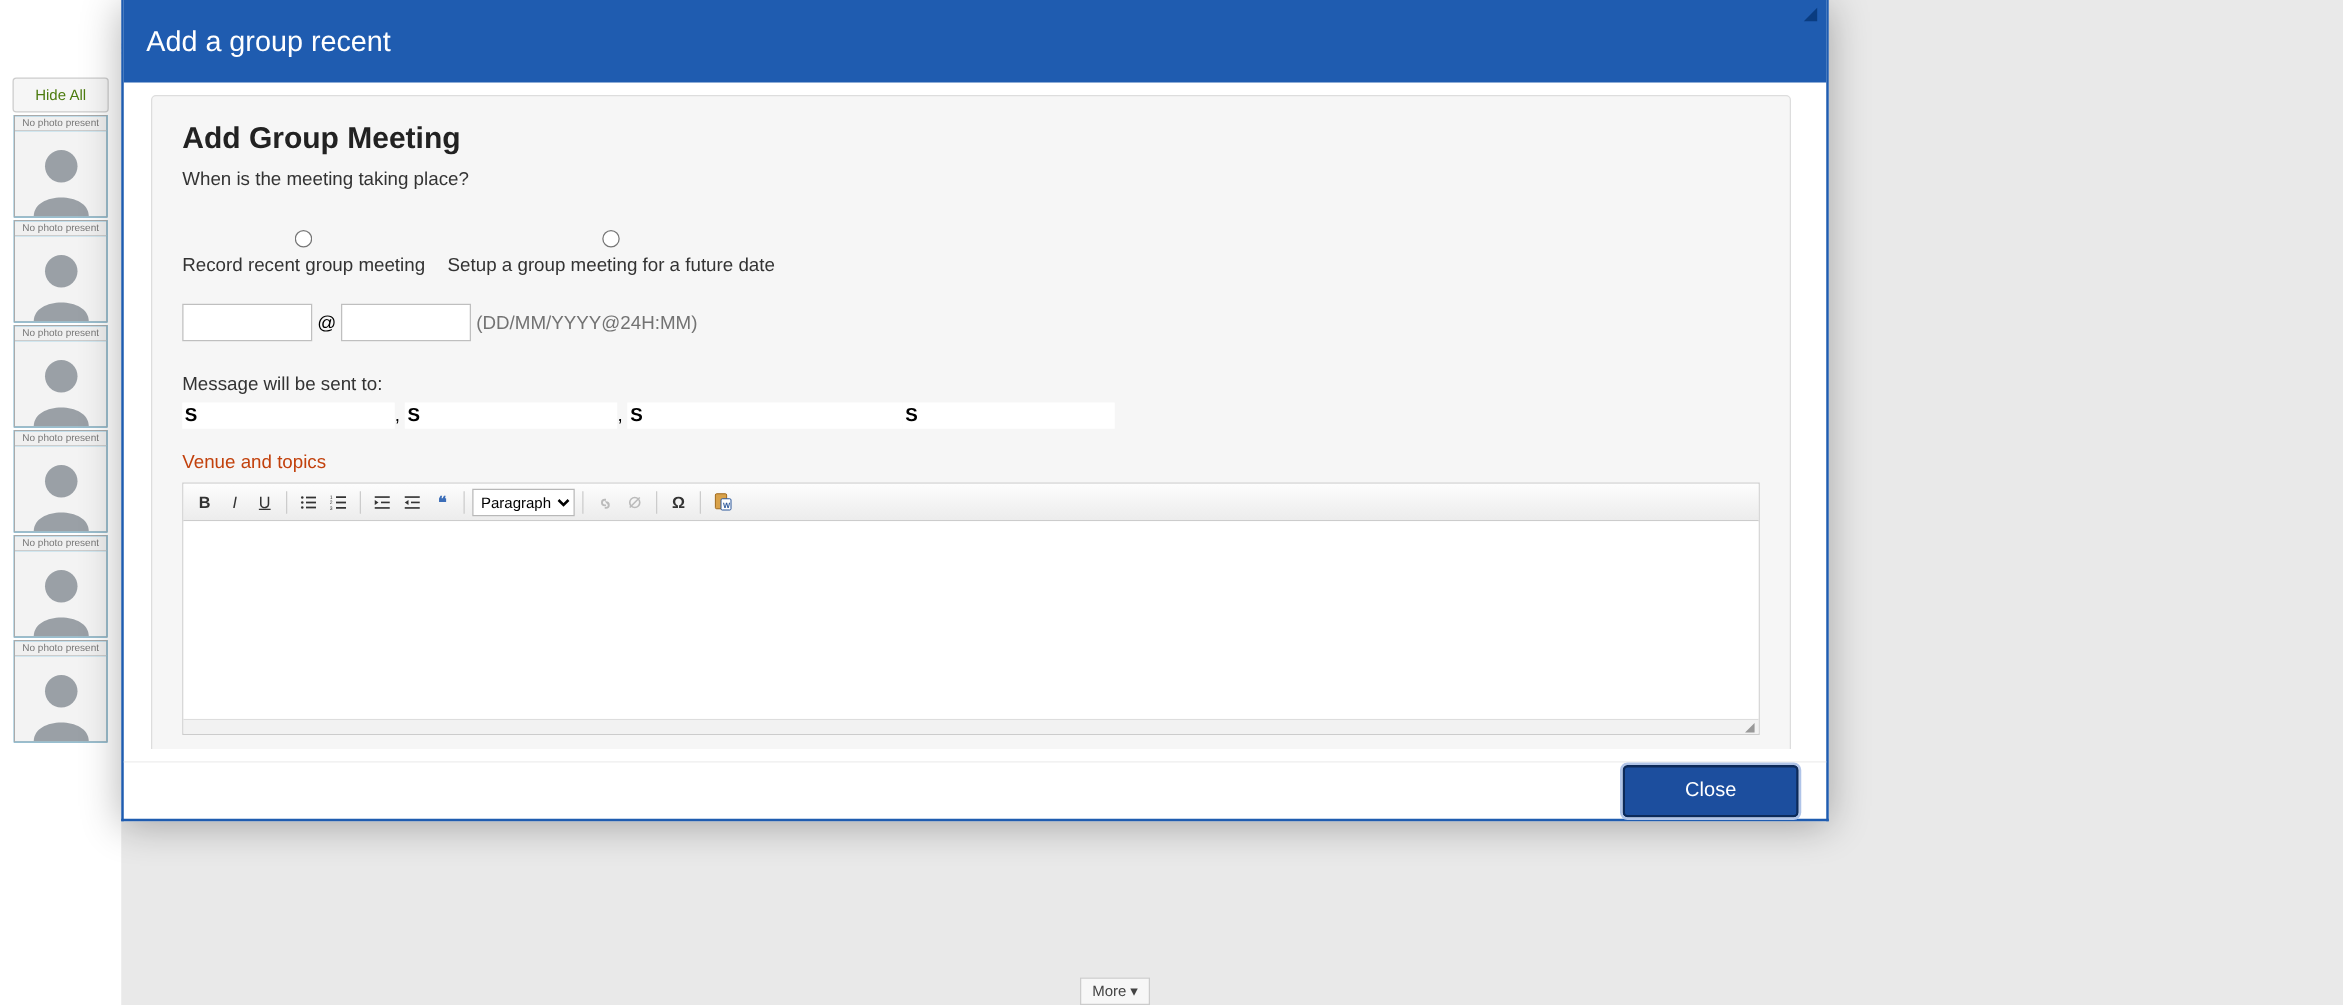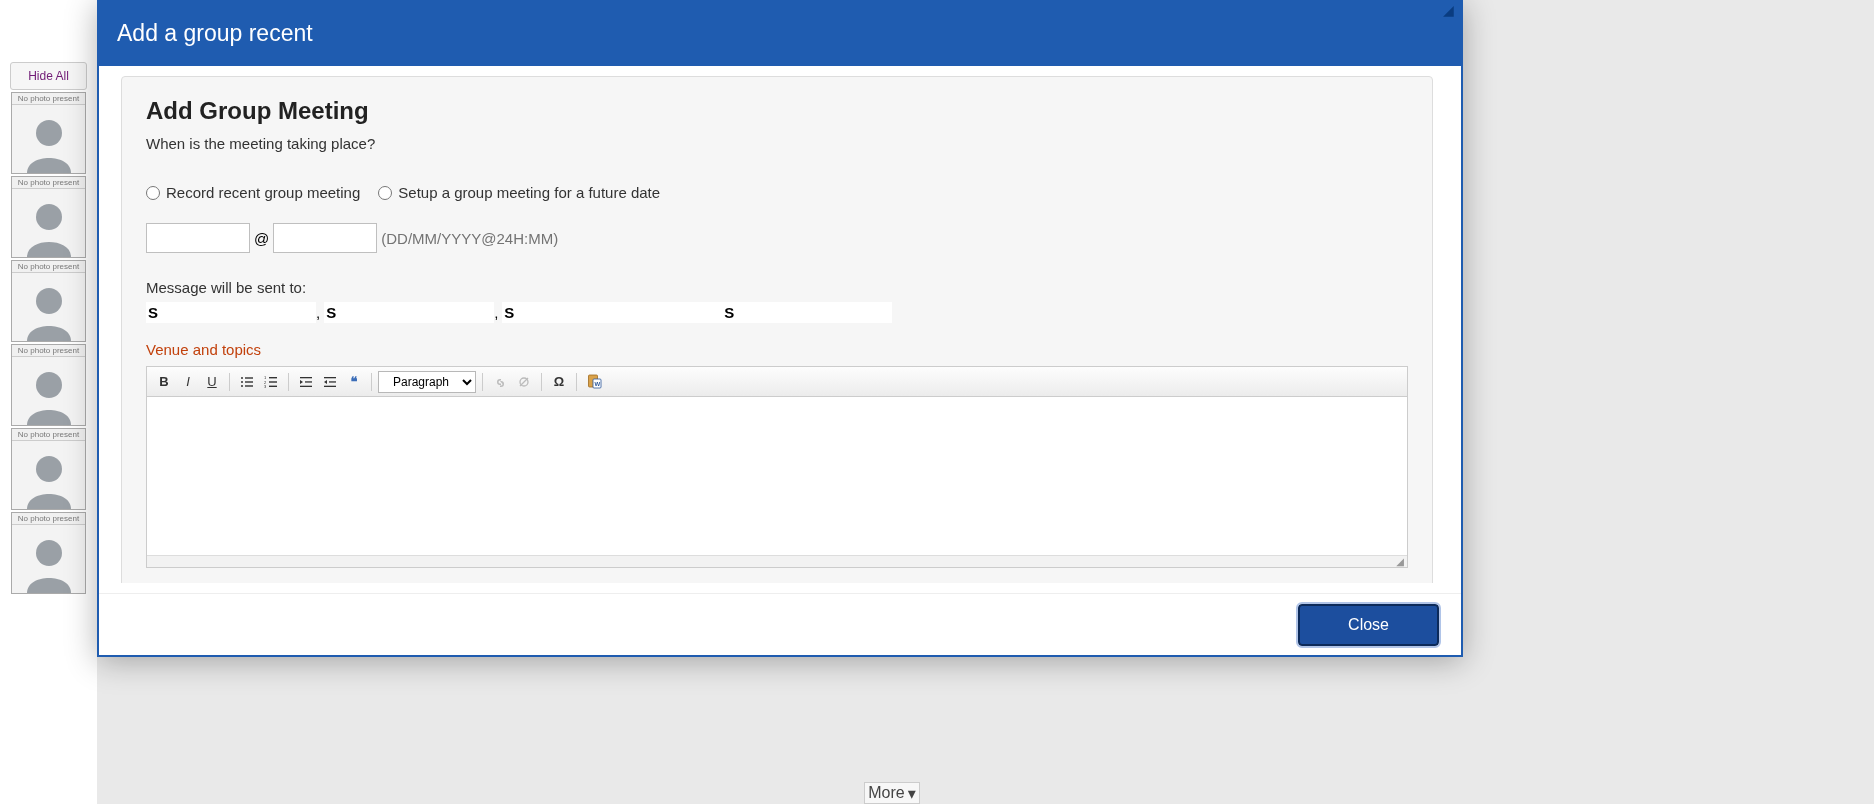--- a/index.html
+++ b/index.html
@@ -30,21 +30,21 @@
     background: #fff;
     border-bottom: 1px solid #aaa;
     padding: 10px 14px;
     font-size: 16px;
     color: #5a7db5;
   }
   .hide-all {
     margin-top: 62px;
     text-align: center;
     font-size: 12px;
-    color: #701a75;
+    color: #4d7c0f;
     padding: 6px 0;
     border: 1px solid #ccc;
     background: #f6f6f6;
     margin-left: 10px;
     margin-right: 10px;
     border-radius: 3px;
   }
   .student-card {
     width: 75px;
     margin: 2px auto 0 auto;
@@ -73,21 +73,21 @@
 
   
   .more-bar {
     position: absolute;
     left: 864px;
     bottom: 0;
     width: 56px;
     height: 22px;
     border: 1px solid #ccc;
     background: #f7f7f7;
-    font-size: 16px;
+    font-size: 12px;
     color: #444;
     display: flex;
     align-items: center;
     justify-content: center;
     gap: 3px;
   }
 
   
   .modal {
     position: absolute;
@@ -157,21 +157,21 @@
     margin-bottom: 32px;
   }
   .radio-row {
     display: flex;
     gap: 18px;
     align-items: center;
     margin-bottom: 22px;
     font-size: 15px;
     color: #333;
   }
-  .radio-row label { display: flex; align-items: center; gap: 6px; }
+  .radio-row label { display: flex; align-items: center; gap: 6px; flex-direction: column; }
   .radio-row input[type=radio] { width: 14px; height: 14px; }
 
   .date-row {
     display: flex;
     align-items: center;
     gap: 4px;
     margin-bottom: 26px;
   }
   .date-row input {
     height: 30px;
@@ -232,44 +232,43 @@
   .tb-sep {
     width: 1px;
     height: 18px;
     background: #ccc;
     margin: 0 4px;
   }
   .tb-select {
     height: 22px;
     border: 1px solid #b8b8b8;
     font-size: 12px;
-    width: 98px;
+    width: 82px;
     padding: 0 2px;
     background: #fff;
-    text-align: center;
   }
   .editor-body {
     height: 158px;
     background: #fff;
     position: relative;
   }
   .editor-resize {
     height: 12px;
     background: #f2f2f2;
     border-top: 1px solid #ddd;
     display: flex;
     justify-content: flex-end;
     align-items: center;
     padding-right: 3px;
     color: #999;
     font-size: 10px;
   }
 
   .modal-footer {
-    height: 62px;
+    height: 46px;
     display: flex;
     justify-content: flex-end;
     align-items: center;
     padding: 0 22px;
     border-top: 1px solid #eee;
   }
   .btn-close {
     background: #1c4e9e;
     color: #fff;
     border: 2px solid #0c2a5a;

